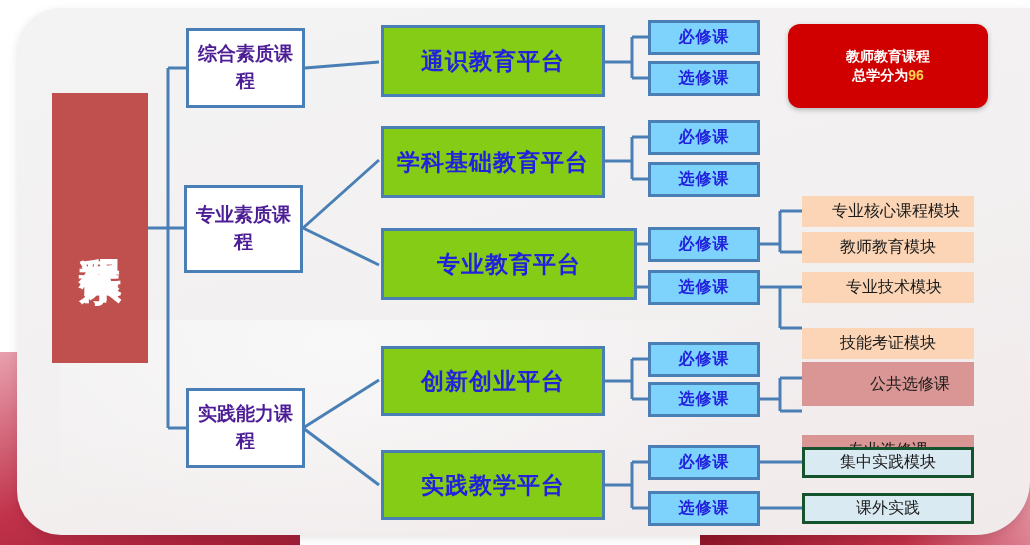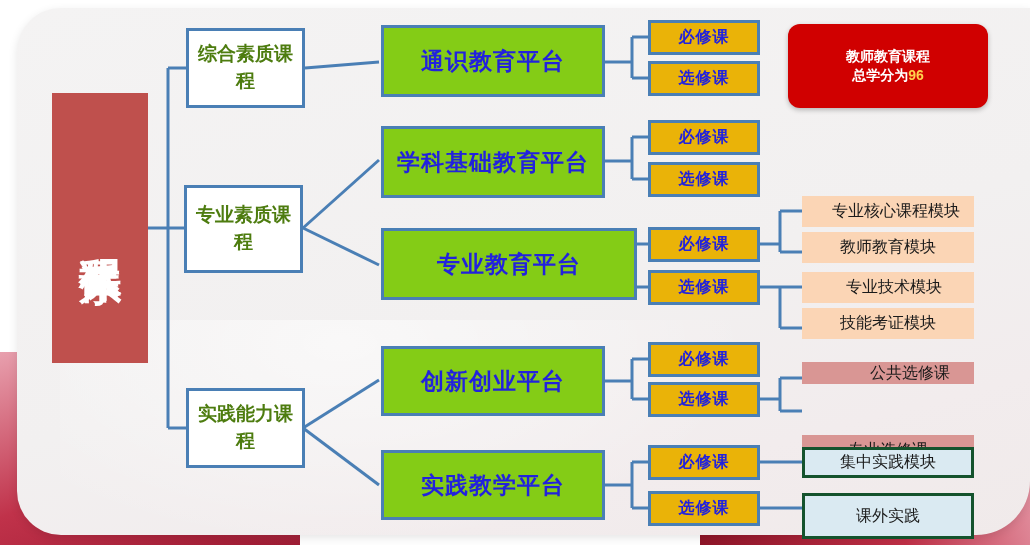--- a/index.html
+++ b/index.html
@@ -45,30 +45,30 @@
 
   .root-node{
     background:#bf504d;color:#ffffff;
     font-size:42px;font-weight:bold;line-height:1.06;
     letter-spacing:1px;writing-mode:vertical-rl;text-orientation:upright;
     padding:4px 0;
   }
 
   .cat-node{
     background:#ffffff;border:3px solid #4a7fb5;
-    color:#4d7c0f;font-size:19px;font-weight:bold;line-height:1.42;
+    color:#4c1d95;font-size:19px;font-weight:bold;line-height:1.42;
   }
 
   .plat-node{
     background:#84cc16;border:3px solid #4a7fb5;
     color:#2222dd;font-size:23px;font-weight:bold;letter-spacing:1px;
   }
 
   .course-node{
-    background:#eab308;border:3px solid #4a7fb5;
+    background:#7dd3fc;border:3px solid #4a7fb5;
     color:#2222dd;font-size:16px;font-weight:bold;letter-spacing:1px;
   }
 
   .mod-orange{background:#fbd5b5;color:#1a1a1a;font-size:16px;border:1px solid #fbd5b5;}
   .mod-pink{background:#d99694;color:#1a1a1a;font-size:16px;border:1px solid #d99694;}
   .mod-blue{background:#daeaf2;color:#1a1a1a;font-size:16px;border:3px solid #14532d;}
 
   .credit-node{
     background:#d00000;border-radius:12px;color:#ffffff;
     font-size:14px;font-weight:bold;line-height:1.34;
@@ -223,31 +223,31 @@
 
   <div class="node mod-orange" style="left:802px;top:196px;width:172px;height:31px;padding-left:16px;">
     <span>专业核心课程模块</span>
   </div>
   <div class="node mod-orange" style="left:802px;top:232px;width:172px;height:31px;">
     <span>教师教育模块</span>
   </div>
   <div class="node mod-orange" style="left:802px;top:272px;width:172px;height:31px;padding-left:12px;">
     <span>专业技术模块</span>
   </div>
-  <div class="node mod-orange" style="left:802px;top:308px;width:172px;height:31px;">
+  <div class="node mod-orange" style="left:802px;top:328px;width:172px;height:31px;">
     <span>技能考证模块</span>
   </div>
 
-  <div class="node mod-pink" style="left:802px;top:362px;width:172px;height:22px;padding-left:44px;">
+  <div class="node mod-pink" style="left:802px;top:362px;width:172px;height:44px;padding-left:44px;">
     <span>公共选修课</span>
   </div>
   <div class="node mod-pink" style="left:802px;top:396px;width:172px;height:31px;margin-top:39px;">
     <span>专业选修课</span>
   </div>
 
   <div class="node mod-blue" style="left:802px;top:447px;width:172px;height:31px;">
     <span>集中实践模块</span>
   </div>
-  <div class="node mod-blue" style="left:802px;top:493px;width:172px;height:46px;">
+  <div class="node mod-blue" style="left:802px;top:493px;width:172px;height:31px;">
     <span>课外实践</span>
   </div>
 
 </div>
 
 </body></html>

